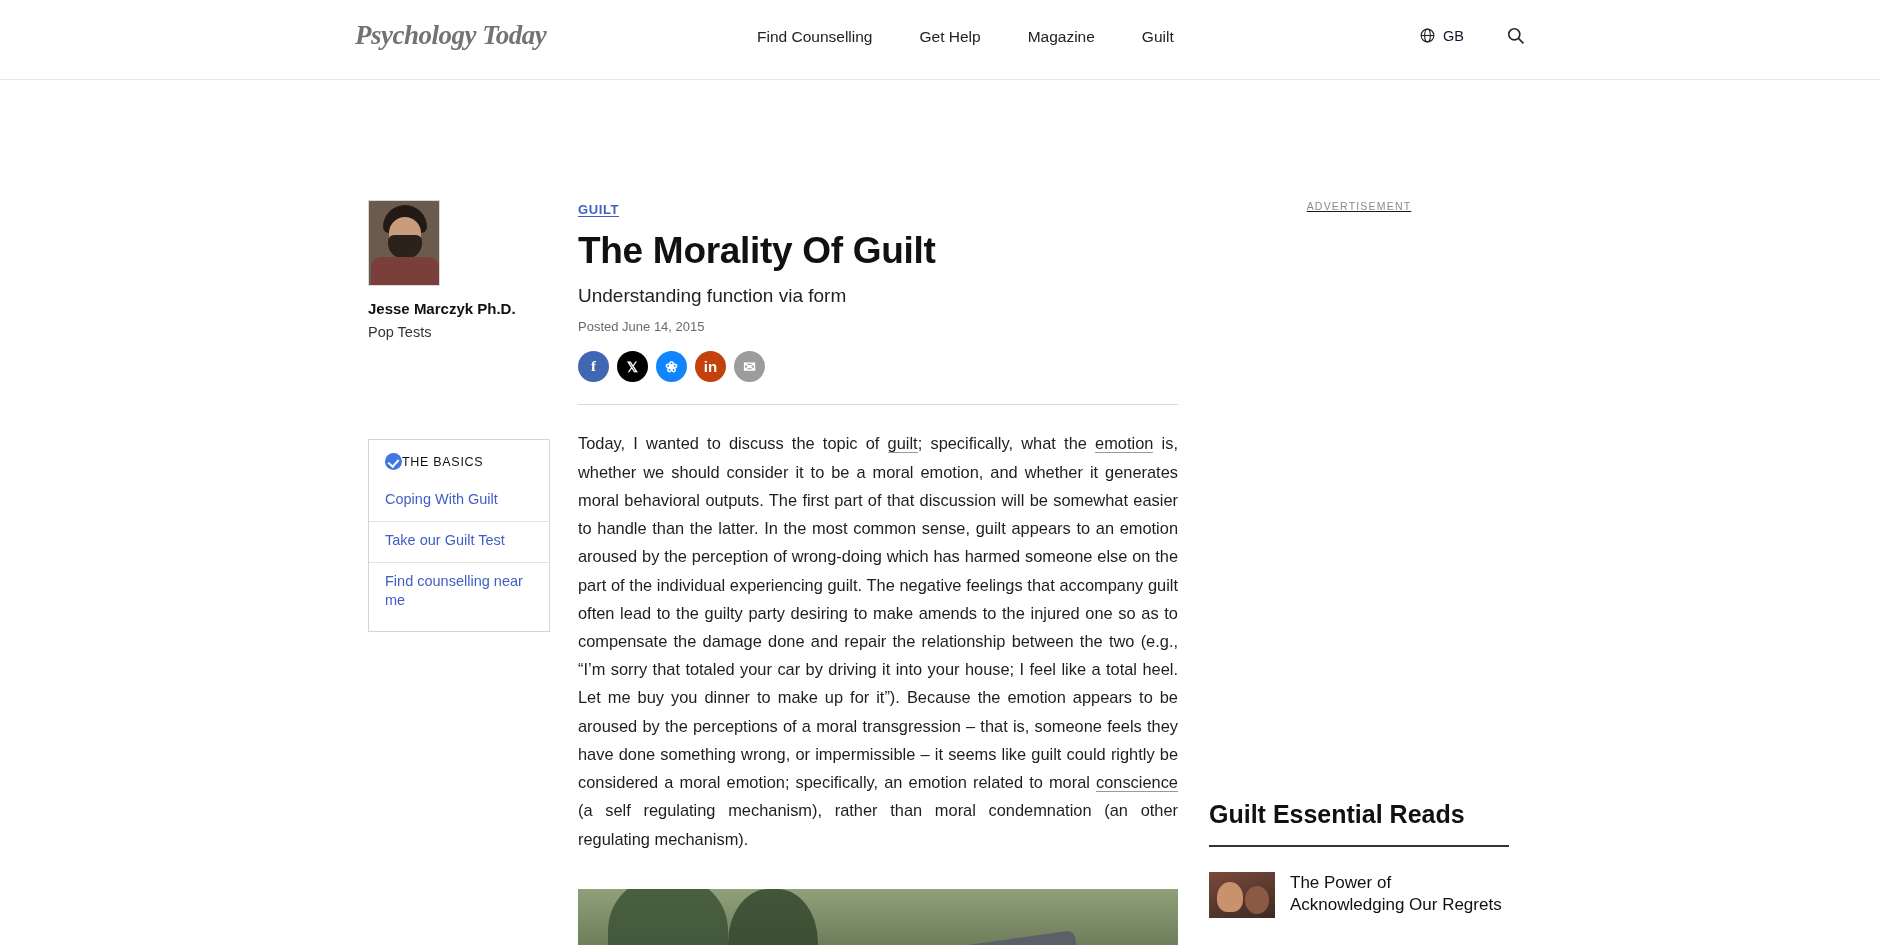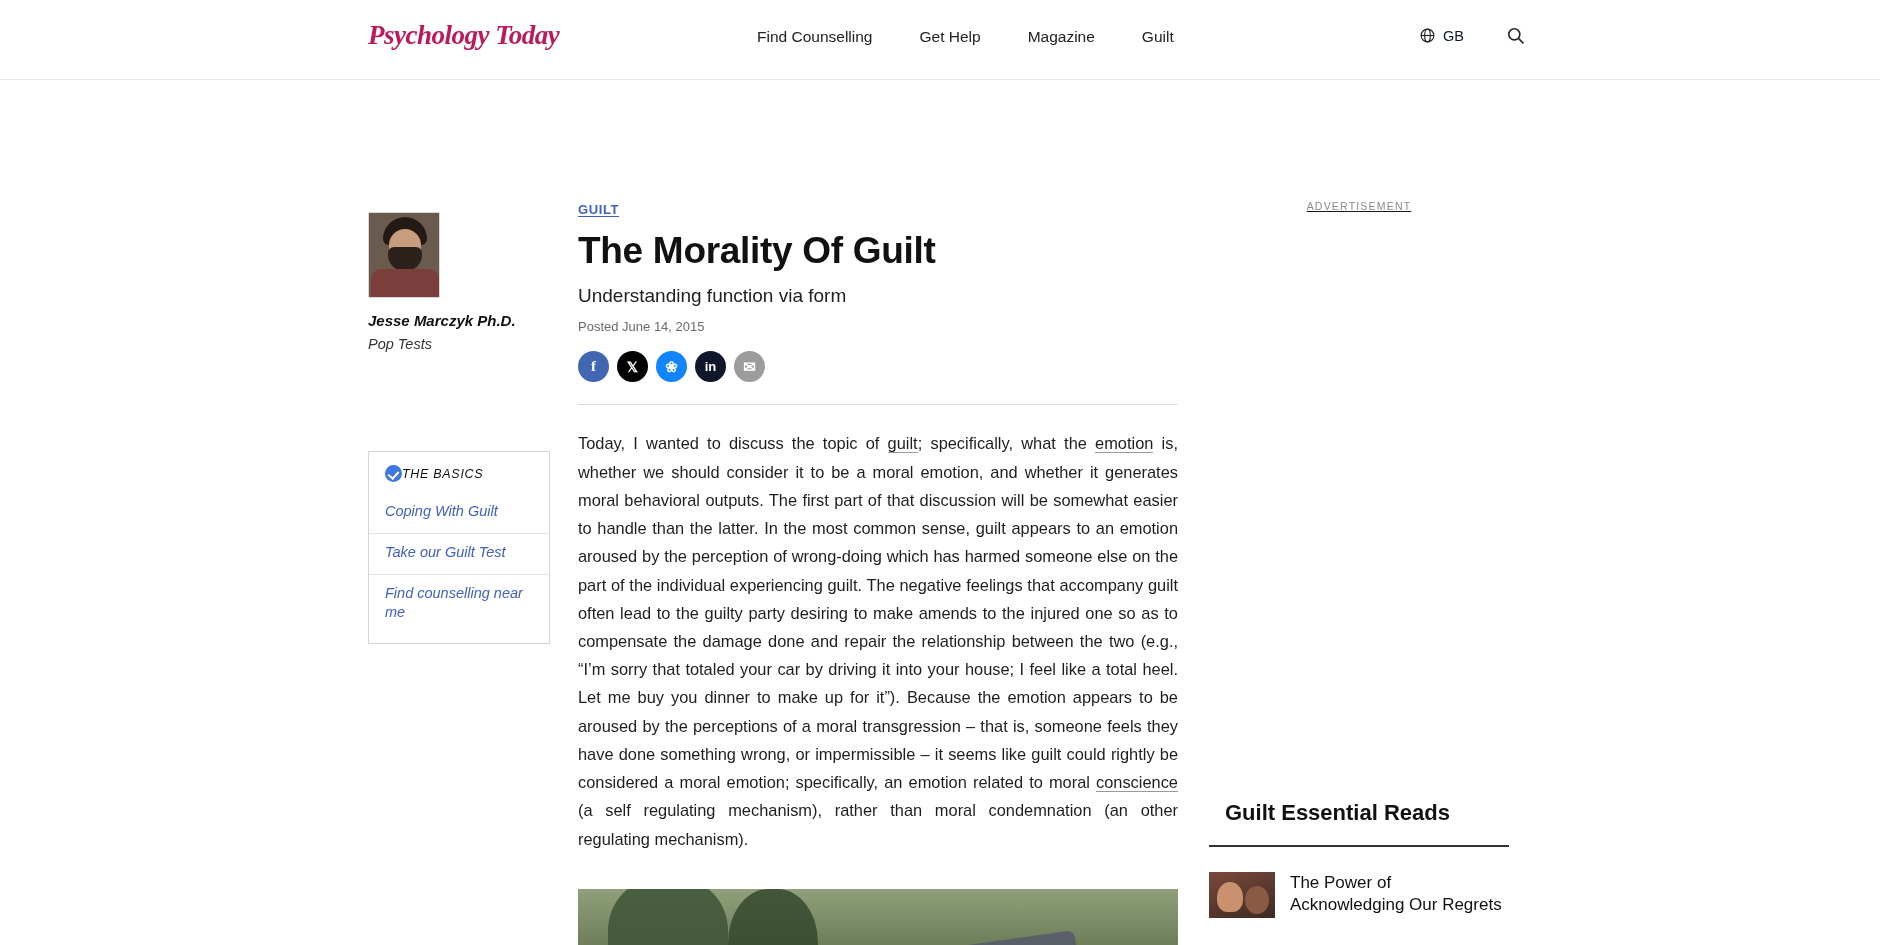--- a/index.html
+++ b/index.html
@@ -17,28 +17,28 @@
   
   .site-header {
     height: 80px;
     border-bottom: 1px solid #e6e6e6;
     display: flex;
     align-items: center;
     position: relative;
   }
   .logo {
     position: absolute;
-    left: 368px;
+    left: 355px;
     top: 20px;
     font-family: "Liberation Serif", serif;
     font-weight: bold;
     font-style: italic;
     font-size: 27px;
     letter-spacing: -0.5px;
-    color: #be185d;
+    color: #737373;
     white-space: nowrap;
   }
   .nav {
     position: absolute;
     left: 757px;
     top: 28px;
     display: flex;
     gap: 47px;
   }
   .nav a {
@@ -68,23 +68,22 @@
   .page {
     position: relative;
     width: 1880px;
     height: 865px;
   }
 
   
   .left-col {
     position: absolute;
     left: 368px;
-    top: 132px;
+    top: 120px;
     width: 182px;
-    font-style: italic;
   }
   .author-photo {
     width: 72px;
     height: 86px;
     background: #6b5a4e;
     border: 1px solid #d8d8d8;
     overflow: hidden;
     position: relative;
   }
   .author-photo .hair {
@@ -197,21 +196,21 @@
     gap: 8px;
   }
   .share {
     width: 31px; height: 31px; border-radius: 50%;
     display: flex; align-items: center; justify-content: center;
     color: #fff; font-size: 15px; font-weight: bold;
   }
   .share.facebook { background: #4267b2; font-family: "Liberation Serif", serif; }
   .share.x { background: #000; font-size: 14px; }
   .share.bluesky { background: #1185fe; }
-  .share.linkedin { background: #0f172a; font-size: 13px; }
+  .share.linkedin { background: #c2410c; font-size: 15px; }
   .share.email { background: #9c9c9c; }
 
   .rule {
     margin-top: 22px;
     border-top: 1px solid #d9d9d9;
   }
   .body-text {
     margin-top: 24px;
     font-size: 16.4px;
     line-height: 1.72;
@@ -243,23 +242,23 @@
   }
   .ad-label {
     text-align: center;
     font-size: 10.5px;
     letter-spacing: 1.2px;
     color: #8a8a8a;
   }
   .rail-heading {
     position: absolute;
     top: 600px;
-    left: 16px;
+    left: 0;
     width: 300px;
-    font-size: 22px;
+    font-size: 25px;
     font-weight: bold;
     color: #111;
   }
   .rail-rule {
     position: absolute;
     top: 645px; left: 0; width: 300px;
     border-top: 2px solid #333;
   }
   .rail-item {
     position: absolute;

